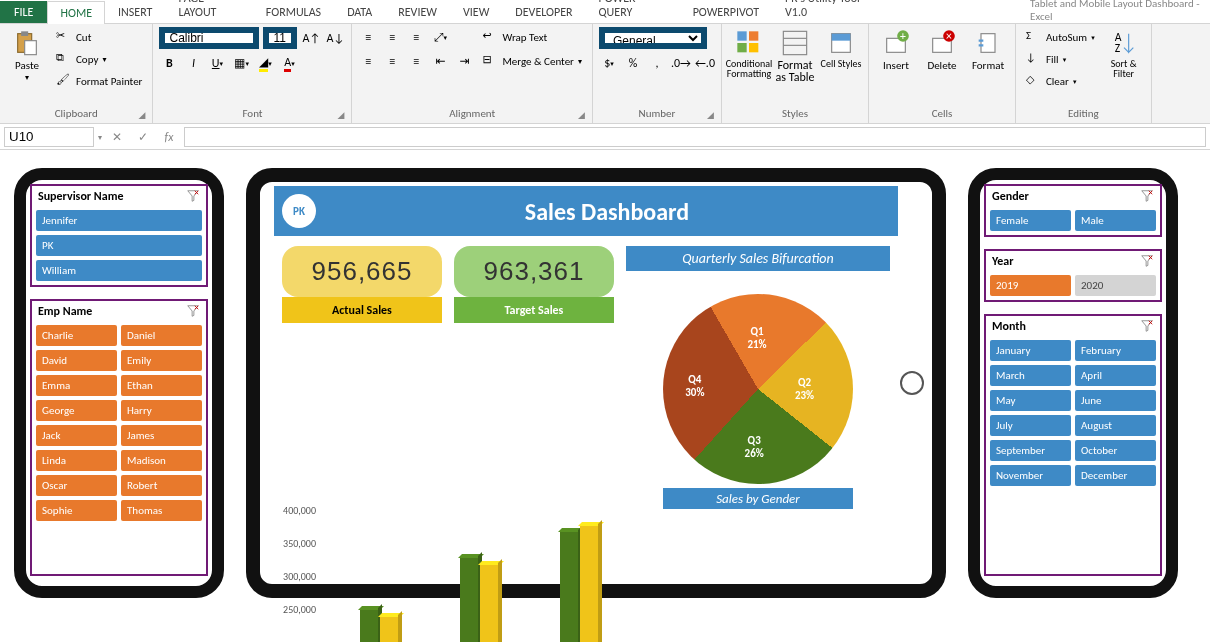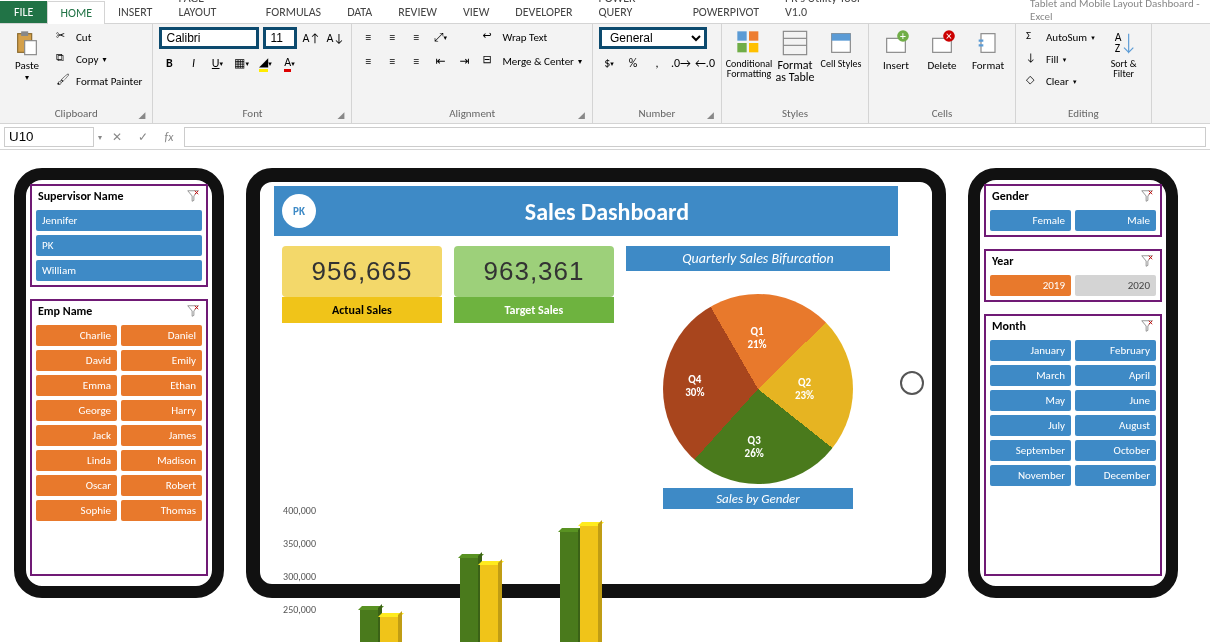--- a/index.html
+++ b/index.html
@@ -17,21 +17,21 @@
 .group { display: flex; flex-direction: column; border-right: 1px solid #d4d4d4; padding: 3px 6px 1px 6px; position: relative; }
 .group-body { flex: 1; display: flex; align-items: flex-start; gap: 4px; }
 .group-label { text-align: center; font-size: 11px; color: #666; padding: 2px 0; }
 .big-btn { display: flex; flex-direction: column; align-items: center; width: 42px; cursor: pointer; padding-top: 2px; }
 .big-btn .ico { width: 28px; height: 28px; margin-bottom: 2px; }
 .big-btn span { font-size: 11px; text-align: center; }
 .col { display: flex; flex-direction: column; gap: 2px; }
 .row { display: flex; align-items: center; gap: 4px; }
 .small-btn { display: flex; align-items: center; gap: 4px; font-size: 11px; padding: 2px 4px; cursor: pointer; }
 .small-btn .ico { width: 16px; height: 16px; }
-select, .combo { font-size: 12px; height: 22px; border: 3px solid #0c4a6e; background: #fff; }
+select, .combo { font-size: 12px; height: 22px; border: 6px solid #0c4a6e; background: #fff; }
 .combo { display: flex; align-items: center; padding: 0 4px; }
 .btn16 { width: 20px; height: 20px; display: flex; align-items: center; justify-content: center; cursor: pointer; font-size: 12px; }
 .launcher { position: absolute; right: 2px; bottom: 2px; width: 12px; height: 12px; font-size: 9px; color: #888; cursor: pointer; }
 
 
 .formula-bar { height: 26px; display: flex; align-items: center; border-bottom: 1px solid #d4d4d4; padding: 2px 4px; gap: 4px; }
 .name-box { width: 90px; border: 1px solid #ccc; height: 20px; padding: 0 4px; }
 .fb-btn { width: 22px; text-align: center; color: #888; cursor: pointer; }
 .formula-input { flex: 1; border: 1px solid #ccc; height: 20px; padding: 0 4px; }
 
@@ -43,33 +43,33 @@
 
 .device-tablet { border: 14px solid #111; border-radius: 26px; width: 700px; height: 430px; background: #fff; position: relative; padding: 4px 34px 4px 14px; }
 .tablet-home { position: absolute; right: 8px; top: 50%; transform: translateY(-50%); width: 24px; height: 24px; border: 2px solid #555; border-radius: 50%; }
 
 
 .slicer { border: 2px solid #701a75; background: #fff; margin-bottom: 6px; }
 .slicer-header { display: flex; justify-content: space-between; align-items: center; font-weight: bold; font-size: 12px; padding: 3px 6px; }
 .slicer-clear { width: 14px; height: 14px; cursor: pointer; }
 .slicer-body { padding: 4px; display: flex; flex-wrap: wrap; gap: 4px; }
 .slicer-body.one-col .chip { width: 100%; }
-.slicer-body.two-col .chip { width: calc(50% - 2px); text-align: right; }
+.slicer-body.two-col .chip { width: calc(50% - 2px); }
 .chip { padding: 4px 6px; border-radius: 2px; font-size: 11px; color: #fff; cursor: pointer; }
 .chip.blue { background: #3e8ac6; }
 .chip.orange { background: #e8792c; }
 .chip.gray { background: #d4d4d4; color: #444; }
 .slicer-scroll { overflow-y: auto; max-height: 238px; }
 
 
 .dash-header { background: #3e8ac6; color: #fff; text-align: center; font-size: 24px; font-weight: bold; padding: 8px; display: flex; align-items: center; gap: 8px; }
 .logo { width: 34px; height: 34px; border-radius: 50%; background: #fff; display: flex; align-items: center; justify-content: center; color: #3e8ac6; font-weight: bold; font-size: 11px; }
 .dash-row { display: flex; gap: 12px; padding: 10px 8px 0 8px; }
 .kpi { width: 160px; text-align: center; }
-.kpi-val { font-family: Impact, sans-serif; font-size: 26px; letter-spacing: 1px; padding: 10px 0; border-radius: 4px; }
+.kpi-val { font-family: Impact, sans-serif; font-size: 26px; letter-spacing: 1px; padding: 10px 0; border-radius: 16px; }
 .kpi-lab { font-size: 12px; font-weight: bold; padding: 6px 0; }
 .kpi.actual .kpi-val { background: #f3d86a; color: #333; }
 .kpi.actual .kpi-lab { background: #f0c419; }
 .kpi.target .kpi-val { background: #9dd07a; color: #333; }
 .kpi.target .kpi-lab { background: #6eb33f; color: #fff; }
 .pie-panel { flex: 1; }
 .pie-title { background: #3e8ac6; color: #fff; text-align: center; font-style: italic; padding: 4px; font-size: 14px; }
 .bar-title { background: #3e8ac6; color: #fff; text-align: center; font-style: italic; padding: 3px; font-size: 13px; width: 330px; margin: 6px 0 0 8px; }
 .dash-bottom { display: flex; padding: 0 8px; gap: 12px; }
 .bar-chart { flex: 1; position: relative; height: 150px; }

